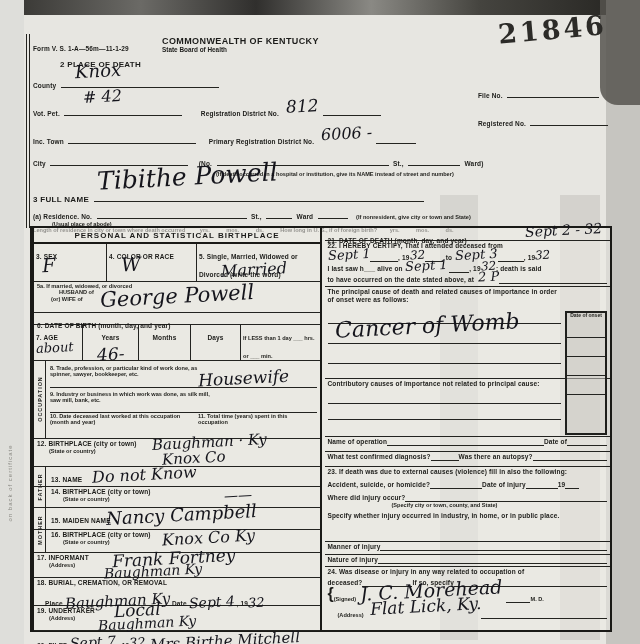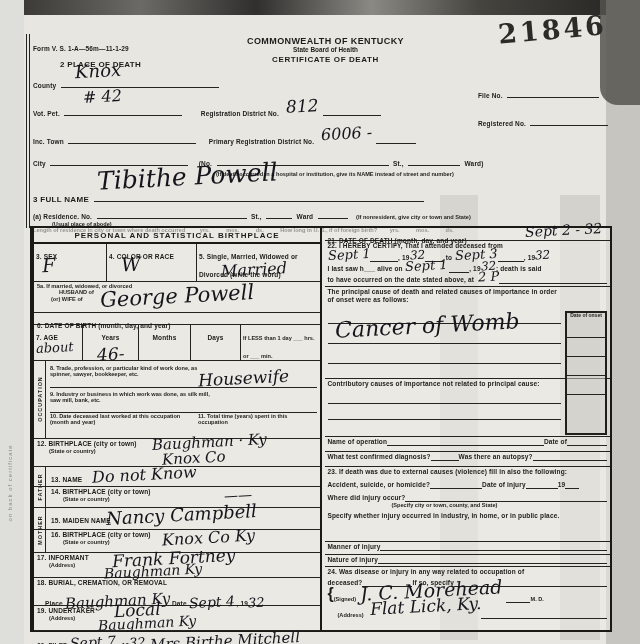--- a/index.html
+++ b/index.html
@@ -22,21 +22,21 @@
   
   .lbl{font-weight:bold;font-size:6.5px;line-height:1.2;color:#1b1b18;letter-spacing:.15px;}
   .lbl-lg{font-weight:bold;font-size:8px;letter-spacing:.3px;}
   .tiny{font-weight:bold;font-size:5.6px;line-height:1.15;color:#242420;}
   .hw{font-family:"DejaVu Serif",serif;font-style:italic;color:#15151c;white-space:nowrap;transform:rotate(-3deg);display:inline-block;font-weight:500;}
   .bl{display:inline-block;border-bottom:1.3px solid #242420;height:7px;vertical-align:baseline;}
   .abs{position:absolute;}
 
   .stamp{position:absolute;left:498px;top:14px;font-family:"DejaVu Serif",serif;font-weight:bold;font-size:27px;letter-spacing:3px;color:#2c2b28;transform:rotate(-5deg);}
 
-  .hdr-center{position:absolute;left:188px;top:36px;width:275px;text-align:center;}
+  .hdr-center{position:absolute;left:162px;top:36px;width:275px;}
   .hdr-center .h1{font-size:9px;font-weight:bold;letter-spacing:.4px;}
   .hdr-center .h2{font-size:6.4px;font-weight:bold;}
   .hdr-center .h3{font-size:8px;font-weight:bold;letter-spacing:.4px;margin-top:1px;}
   .hdr-center .h4{font-size:8px;font-weight:bold;letter-spacing:.6px;margin-top:2px;}
 
   .rowline{position:absolute;white-space:nowrap;}
   .rowline .lbl{display:inline-block;}
 
   
   .cert{position:absolute;left:30px;top:226px;width:582px;height:406px;border:2.5px solid #1a1a17;border-left-width:4px;background:rgba(236,235,230,.55);}
@@ -71,21 +71,20 @@
 
 <div class="stamp">21846</div>
 <div class="margin-note">on back of certificate</div>
 
 <div class="rowline" style="left:33px;top:37px;">
   <span class="lbl">Form V. S. 1-A—56m—11-1-29</span>
 </div>
 <div class="hdr-center">
   <div class="h1">COMMONWEALTH OF KENTUCKY</div>
   <div class="h2">State Board of Health</div>
-  <div class="h4">CERTIFICATE OF DEATH</div>
 </div>
 <div class="rowline" style="left:60px;top:53px;">
   <span class="lbl-lg">2 PLACE OF DEATH</span>
 </div>
 
 <div class="rowline" style="left:33px;top:74px;">
   <span class="lbl">County</span>
   <span class="bl" style="width:158px"></span>
   <span class="hw abs" style="left:42px;top:-14px;font-size:18px">Knox</span>
 </div>

